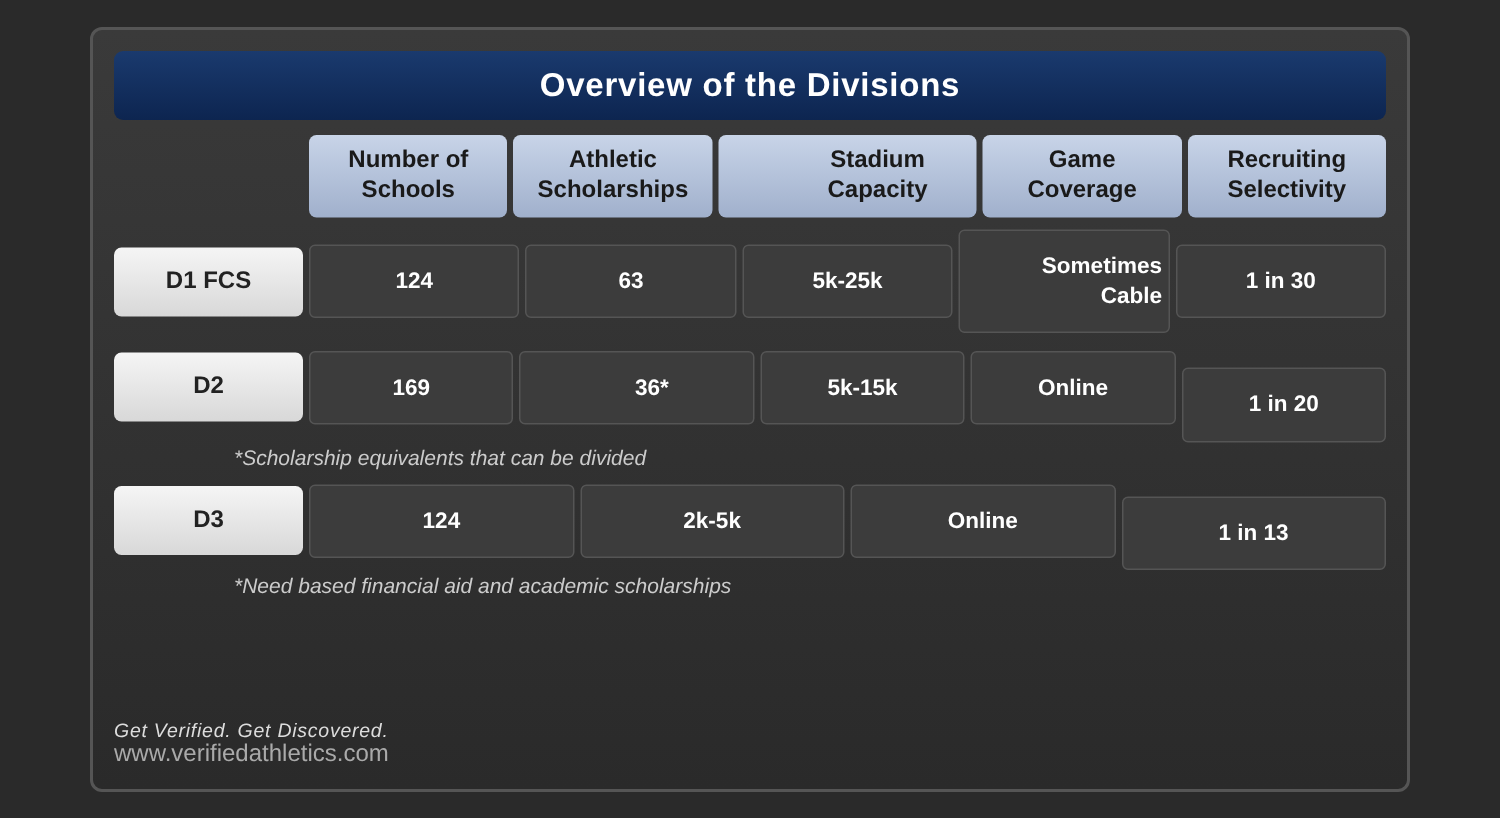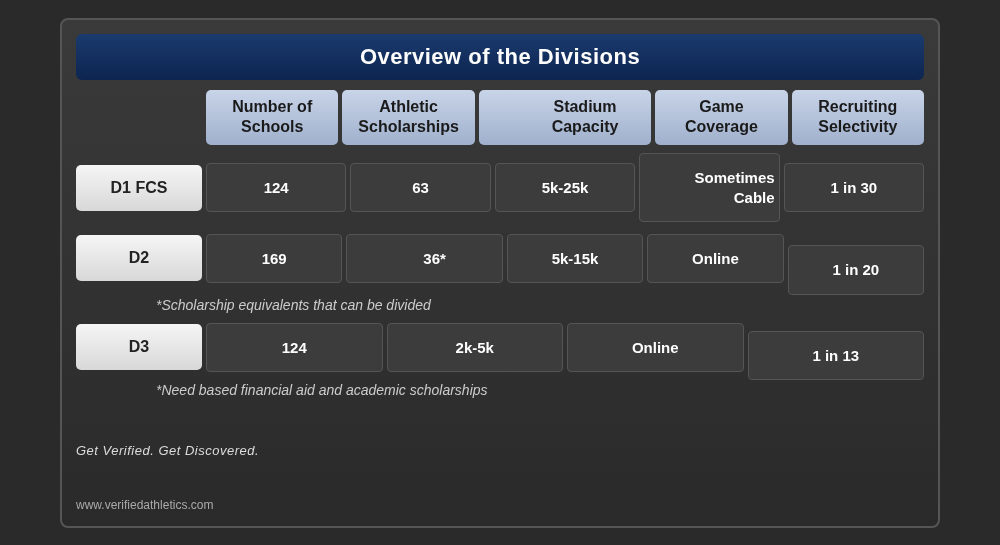--- a/index.html
+++ b/index.html
@@ -100,23 +100,22 @@
     .footer {
       padding-top: 2px;
     }
     .footer .tagline {
       font-size: 13px;
       color: #dddddd;
       font-style: italic;
       letter-spacing: 0.5px;
     }
     .footer .website {
-      font-size: 12px;
+      font-size: 16px;
       color: #aaaaaa;
-      margin-top: 40px;
     }
   </style>
 </head>
 <body>
 
 <div class="outer-container">
   <div class="title-bar">
     <span>Overview of the Divisions</span>
   </div>
 

